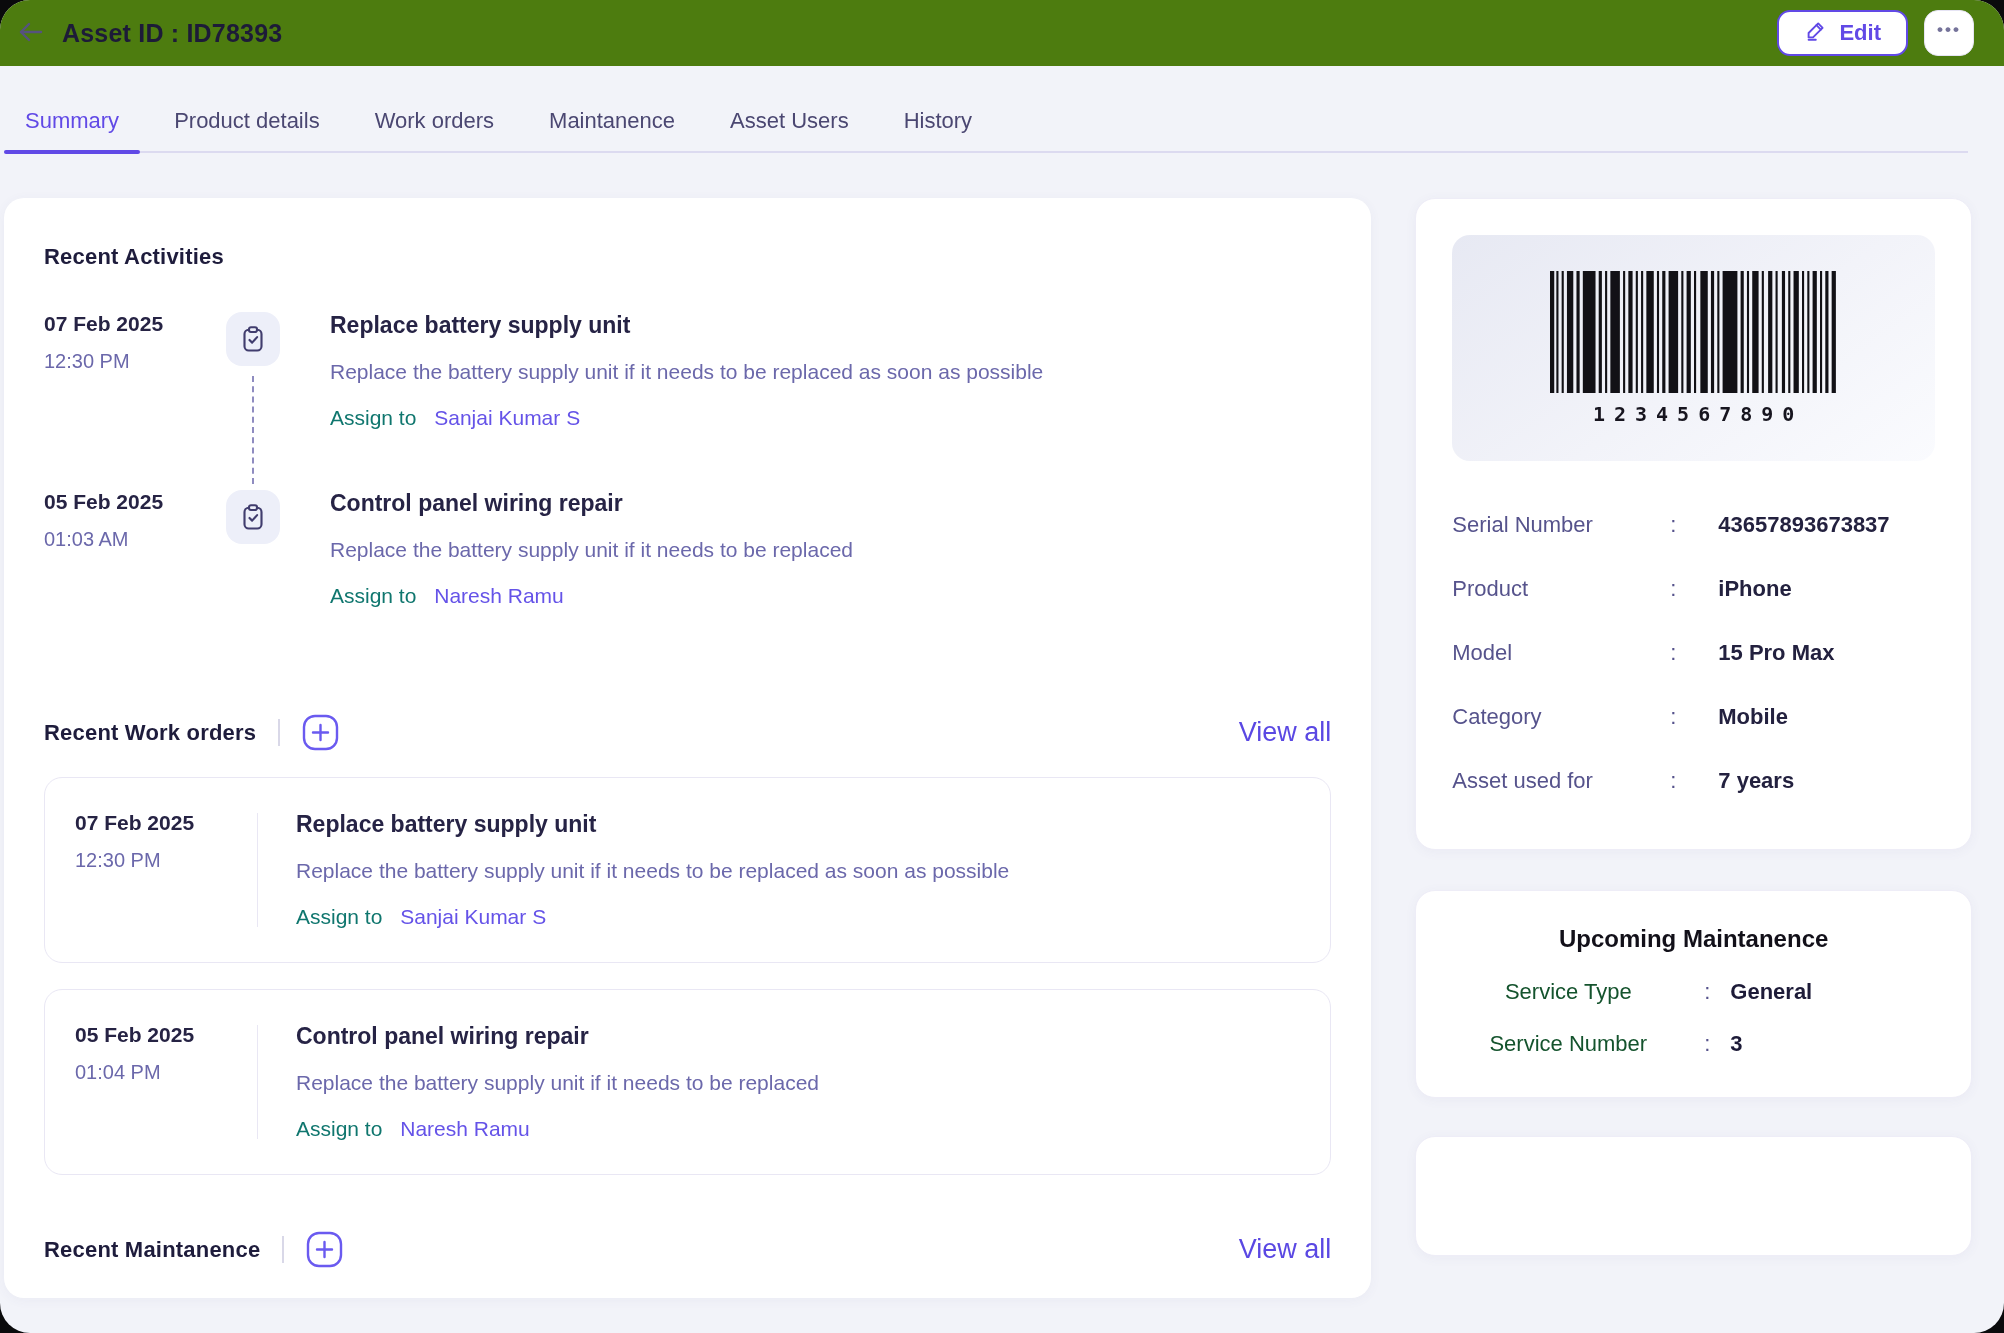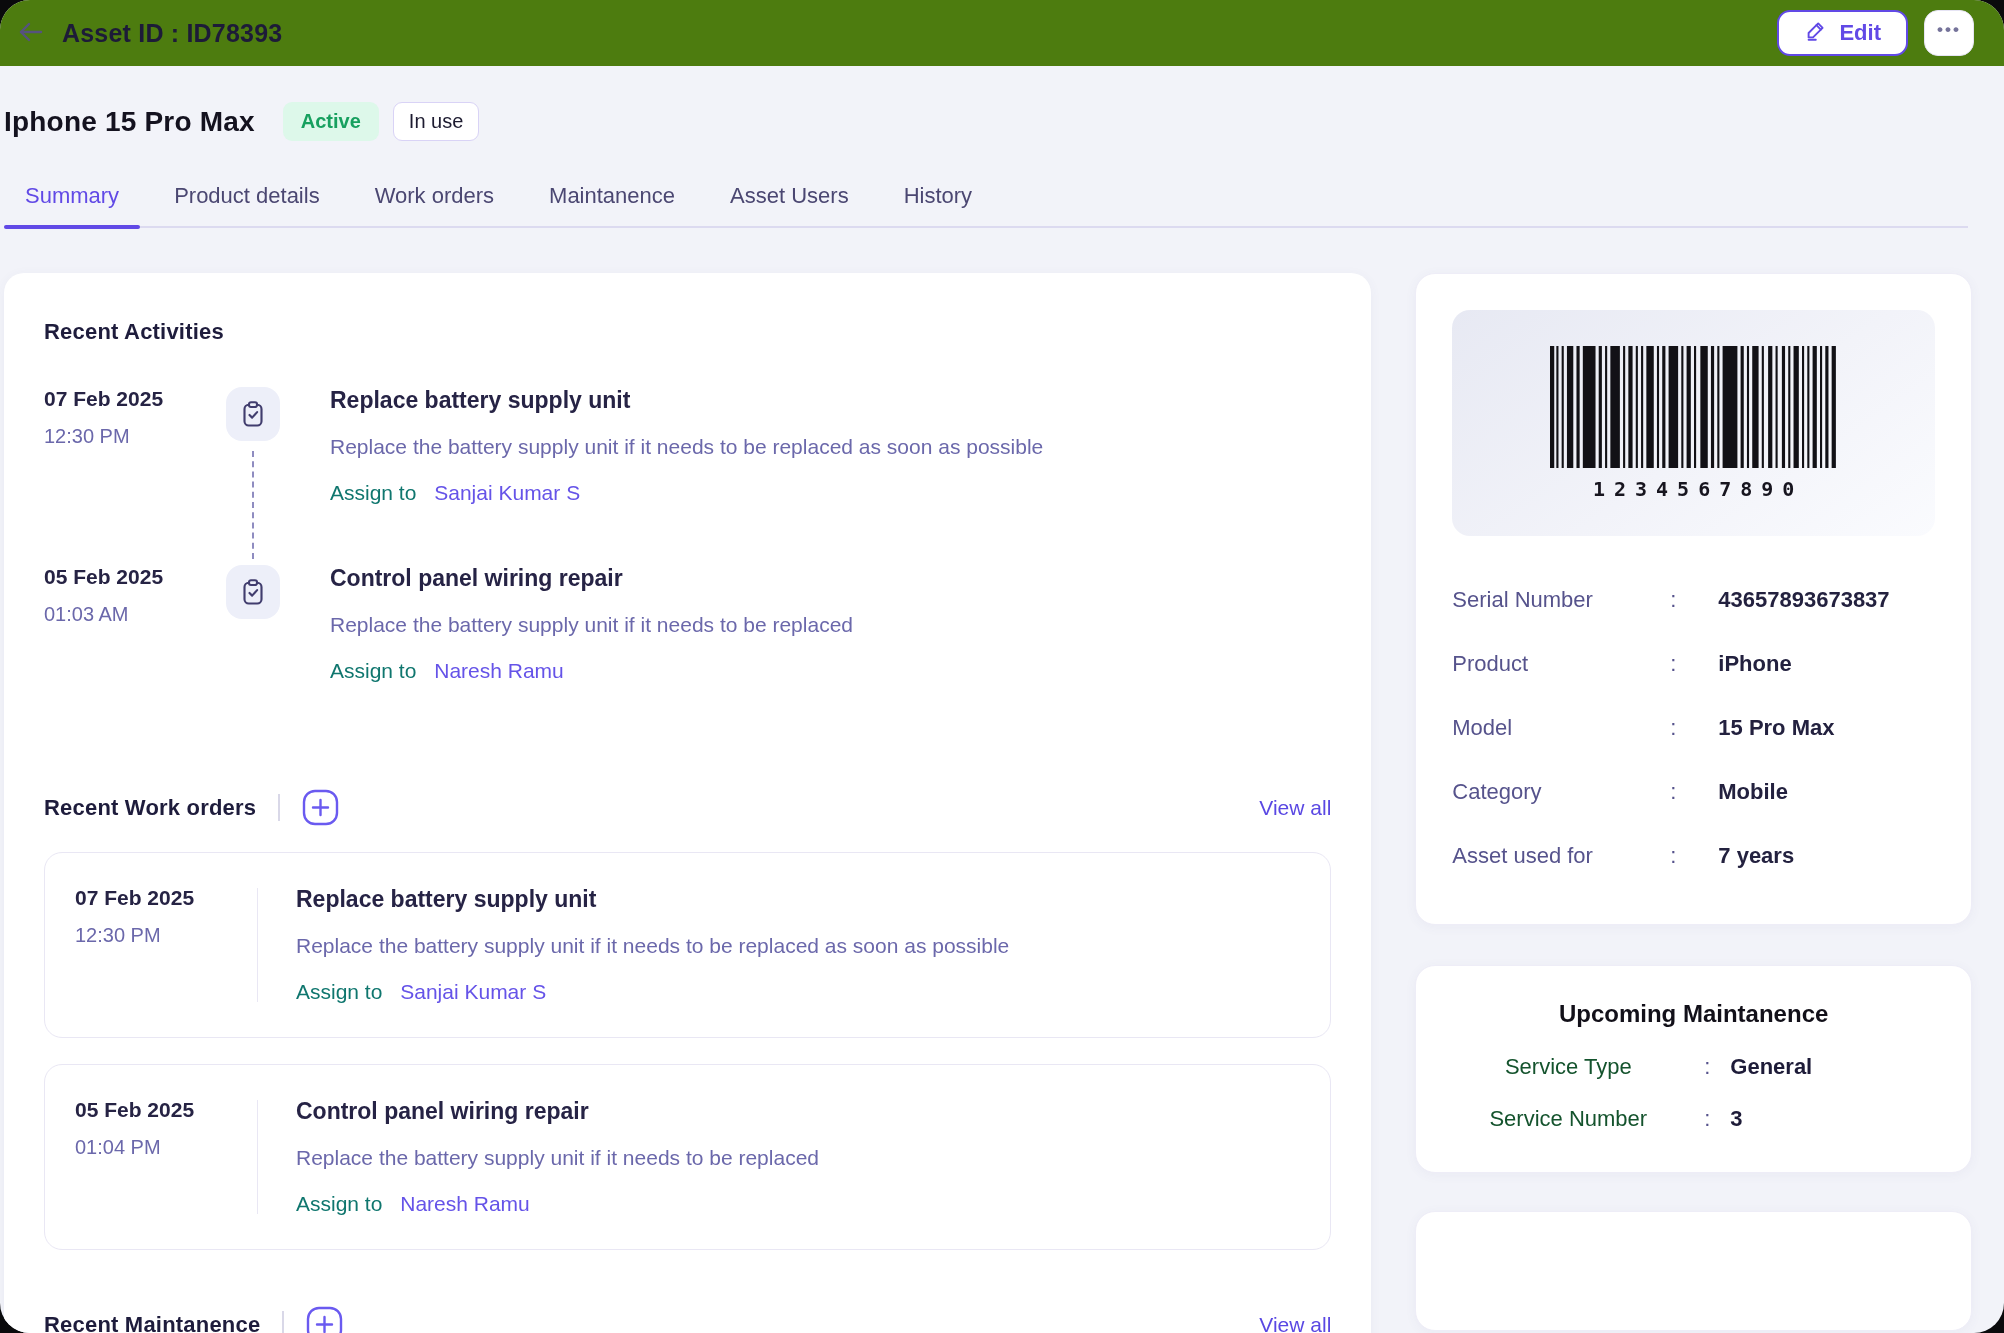--- a/index.html
+++ b/index.html
@@ -77,21 +77,21 @@
   .act-title { font-size:23px; font-weight:600; color:#262345; }
   .act-desc { font-size:21px; color:#6b68ab; margin-top:21px; }
   .assign-line { margin-top:22px; font-size:21px; }
   .assign-label { color:#0f766e; font-weight:500; }
   .assignee-link { color:#6553e8; font-weight:500; margin-left:12px; cursor:pointer; text-decoration:none; }
 
   
   .sec-head { display:flex; align-items:center; margin-top:46px; }
   .vdiv { width:2px; height:27px; background:#d9d8e8; margin:0 22px; }
   .plus-btn { width:37px; height:37px; background:#fff; border:none; padding:0; cursor:pointer; display:flex; }
-  .view-all { margin-left:auto; font-size:21px; color:#5a48e3; font-weight:500; cursor:pointer; text-decoration:none; }
+  .view-all { margin-left:auto; font-size:27px; color:#5a48e3; font-weight:500; cursor:pointer; text-decoration:none; }
 
   
   .wo-card {
     display:flex; border:1.5px solid #e9e7f4; border-radius:18px;
     margin-top:26px; padding:33px 0;
   }
   .wo-left { width:212px; padding-left:30px; flex:0 0 auto; }
   .wo-divider { width:0; border-left:1.5px solid #e9e7f4; margin:2px 0; }
   .wo-body { padding-left:38px; padding-right:24px; }
   .maint-head { margin-top:56px; }
@@ -159,25 +159,20 @@
         <span>Edit</span>
       </button>
       <button class="more-btn">
         <span>•••</span>
       </button>
     </div>
   </header>
 
   <div class="page-body">
 
-    <div class="title-row">
-      <h2 class="asset-name">Iphone  15 Pro Max</h2>
-      <span class="badge badge-active">Active</span>
-      <span class="badge badge-inuse">In use</span>
-    </div>
 
     <nav class="tabs">
       <div class="tab active">Summary</div>
       <div class="tab">Product details</div>
       <div class="tab">Work orders</div>
       <div class="tab">Maintanence</div>
       <div class="tab">Asset Users</div>
       <div class="tab">History</div>
     </nav>
 

